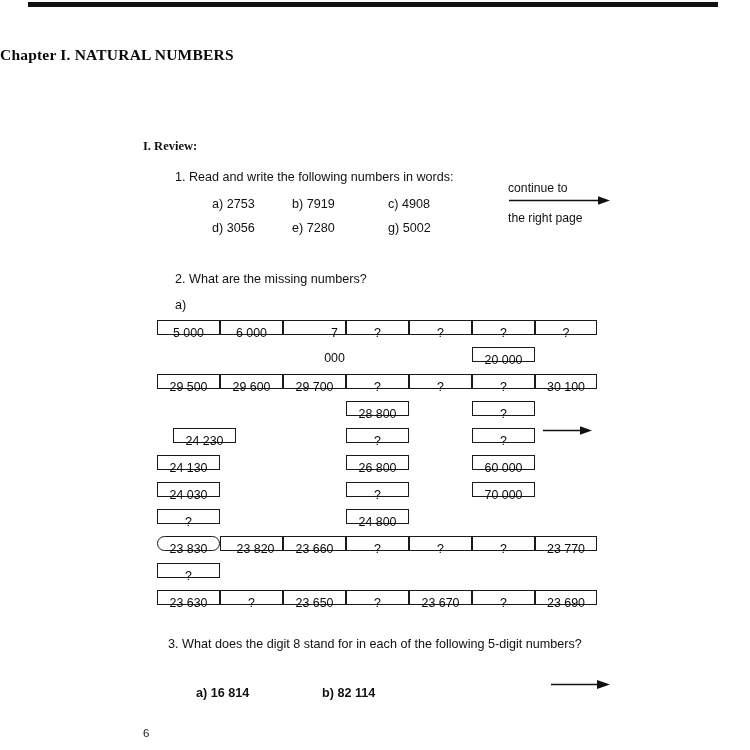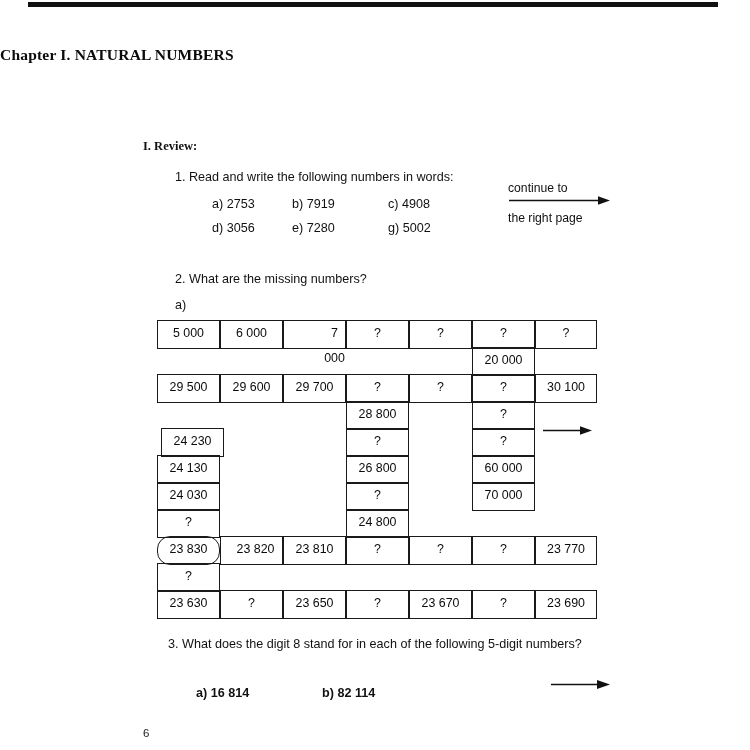--- a/index.html
+++ b/index.html
@@ -110,21 +110,21 @@
     position: absolute;
     left: 157px;
     top: 310px;
     width: 440px;
     height: 283px;
   }
   .cell {
     position: absolute;
     box-sizing: border-box;
     width: 63px;
-    height: 29px;
+    height: 15px;
     line-height: 25px;
     text-align: center;
     font-size: 12.4px;
     color: #0b0b0b;
     background: transparent;
   }
   .cell.boxed {
     border: 1.3px solid #1a1a1a;
   }
   .cell.w-last { width: 62px; }
@@ -220,34 +220,34 @@
       <div class="cell boxed" style="left: 315px; top: 27px;">20 000</div>
       <div class="cell boxed" style="left: 0px; top: 54px;">29 500</div>
       <div class="cell boxed" style="left: 63px; top: 54px;">29 600</div>
       <div class="cell boxed" style="left: 126px; top: 54px;">29 700</div>
       <div class="cell boxed" style="left: 189px; top: 54px;">?</div>
       <div class="cell boxed" style="left: 252px; top: 54px;">?</div>
       <div class="cell boxed" style="left: 315px; top: 54px;">?</div>
       <div class="cell boxed w-last" style="left: 378px; top: 54px;">30 100</div>
       <div class="cell boxed" style="left: 189px; top: 81px;">28 800</div>
       <div class="cell boxed" style="left: 315px; top: 81px;">?</div>
-      <div class="cell boxed" style="left: 4px; top: 108px;">24 230</div>
+      <div class="cell boxed" style="left: 16px; top: 108px;">24 230</div>
       <div class="cell boxed" style="left: 189px; top: 108px;">?</div>
       <div class="cell boxed" style="left: 315px; top: 108px;">?</div>
       <div class="cell boxed" style="left: 0px; top: 135px;">24 130</div>
       <div class="cell boxed" style="left: 189px; top: 135px;">26 800</div>
       <div class="cell boxed" style="left: 315px; top: 135px;">60 000</div>
       <div class="cell boxed" style="left: 0px; top: 162px;">24 030</div>
       <div class="cell boxed" style="left: 189px; top: 162px;">?</div>
       <div class="cell boxed" style="left: 315px; top: 162px;">70 000</div>
       <div class="cell boxed" style="left: 0px; top: 189px;">?</div>
       <div class="cell boxed" style="left: 189px; top: 189px;">24 800</div>
       <div class="cell boxed" style="left: 0px; top: 216px; border-radius: 13px;">23 830</div>
       <div class="cell boxed" style="left: 63px; top: 216px; padding-left: 8px;">23 820</div>
-      <div class="cell boxed" style="left: 126px; top: 216px;">23 810</div>
+      <div class="cell boxed" style="left: 126px; top: 216px;">23 660</div>
       <div class="cell boxed" style="left: 189px; top: 216px;">?</div>
       <div class="cell boxed" style="left: 252px; top: 216px;">?</div>
       <div class="cell boxed" style="left: 315px; top: 216px;">?</div>
       <div class="cell boxed w-last" style="left: 378px; top: 216px;">23 770</div>
       <div class="cell boxed" style="left: 0px; top: 243px;">?</div>
       <div class="cell boxed" style="left: 0px; top: 270px;">23 630</div>
       <div class="cell boxed" style="left: 63px; top: 270px;">?</div>
       <div class="cell boxed" style="left: 126px; top: 270px;">23 650</div>
       <div class="cell boxed" style="left: 189px; top: 270px;">?</div>
       <div class="cell boxed" style="left: 252px; top: 270px;">23 670</div>

